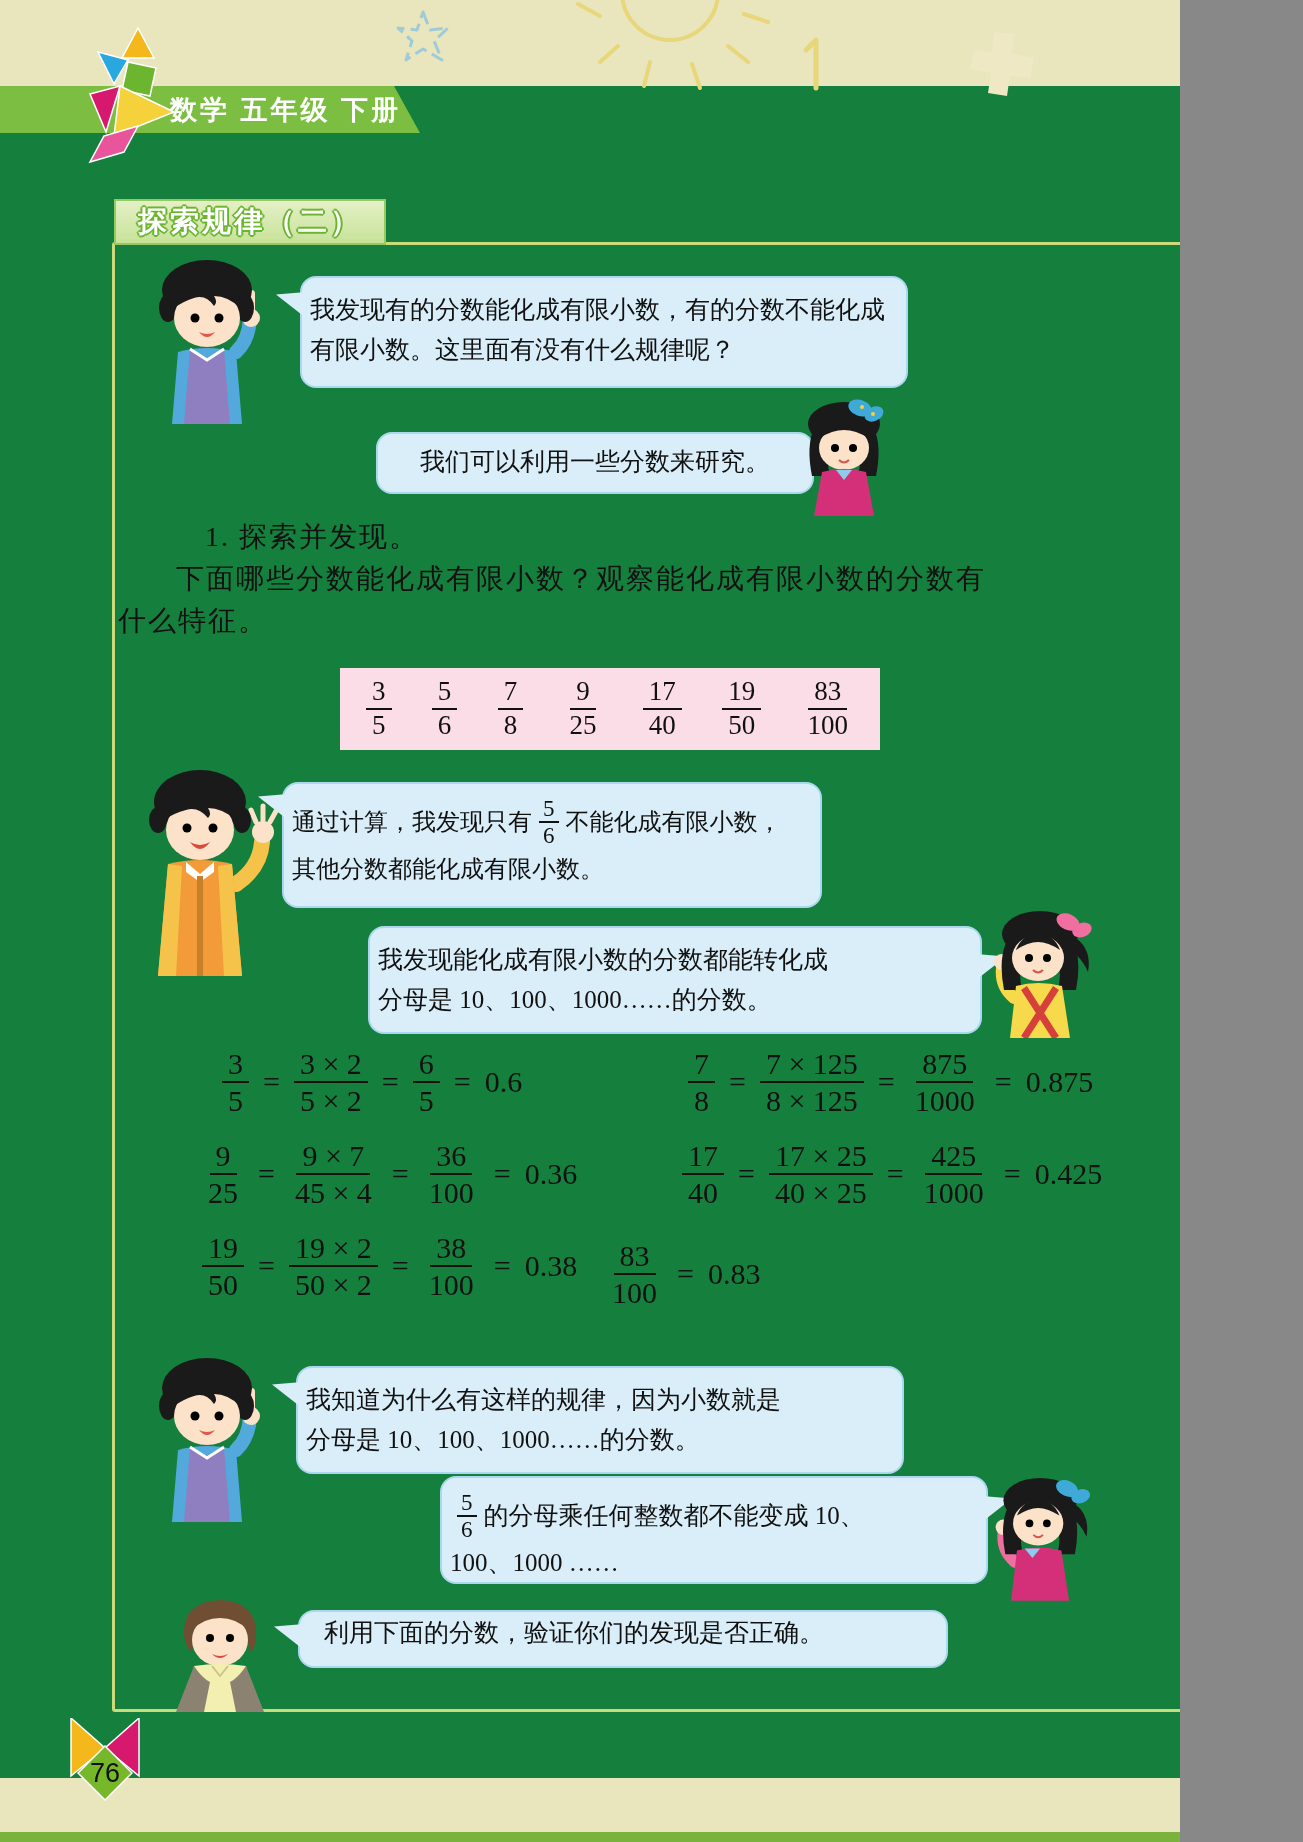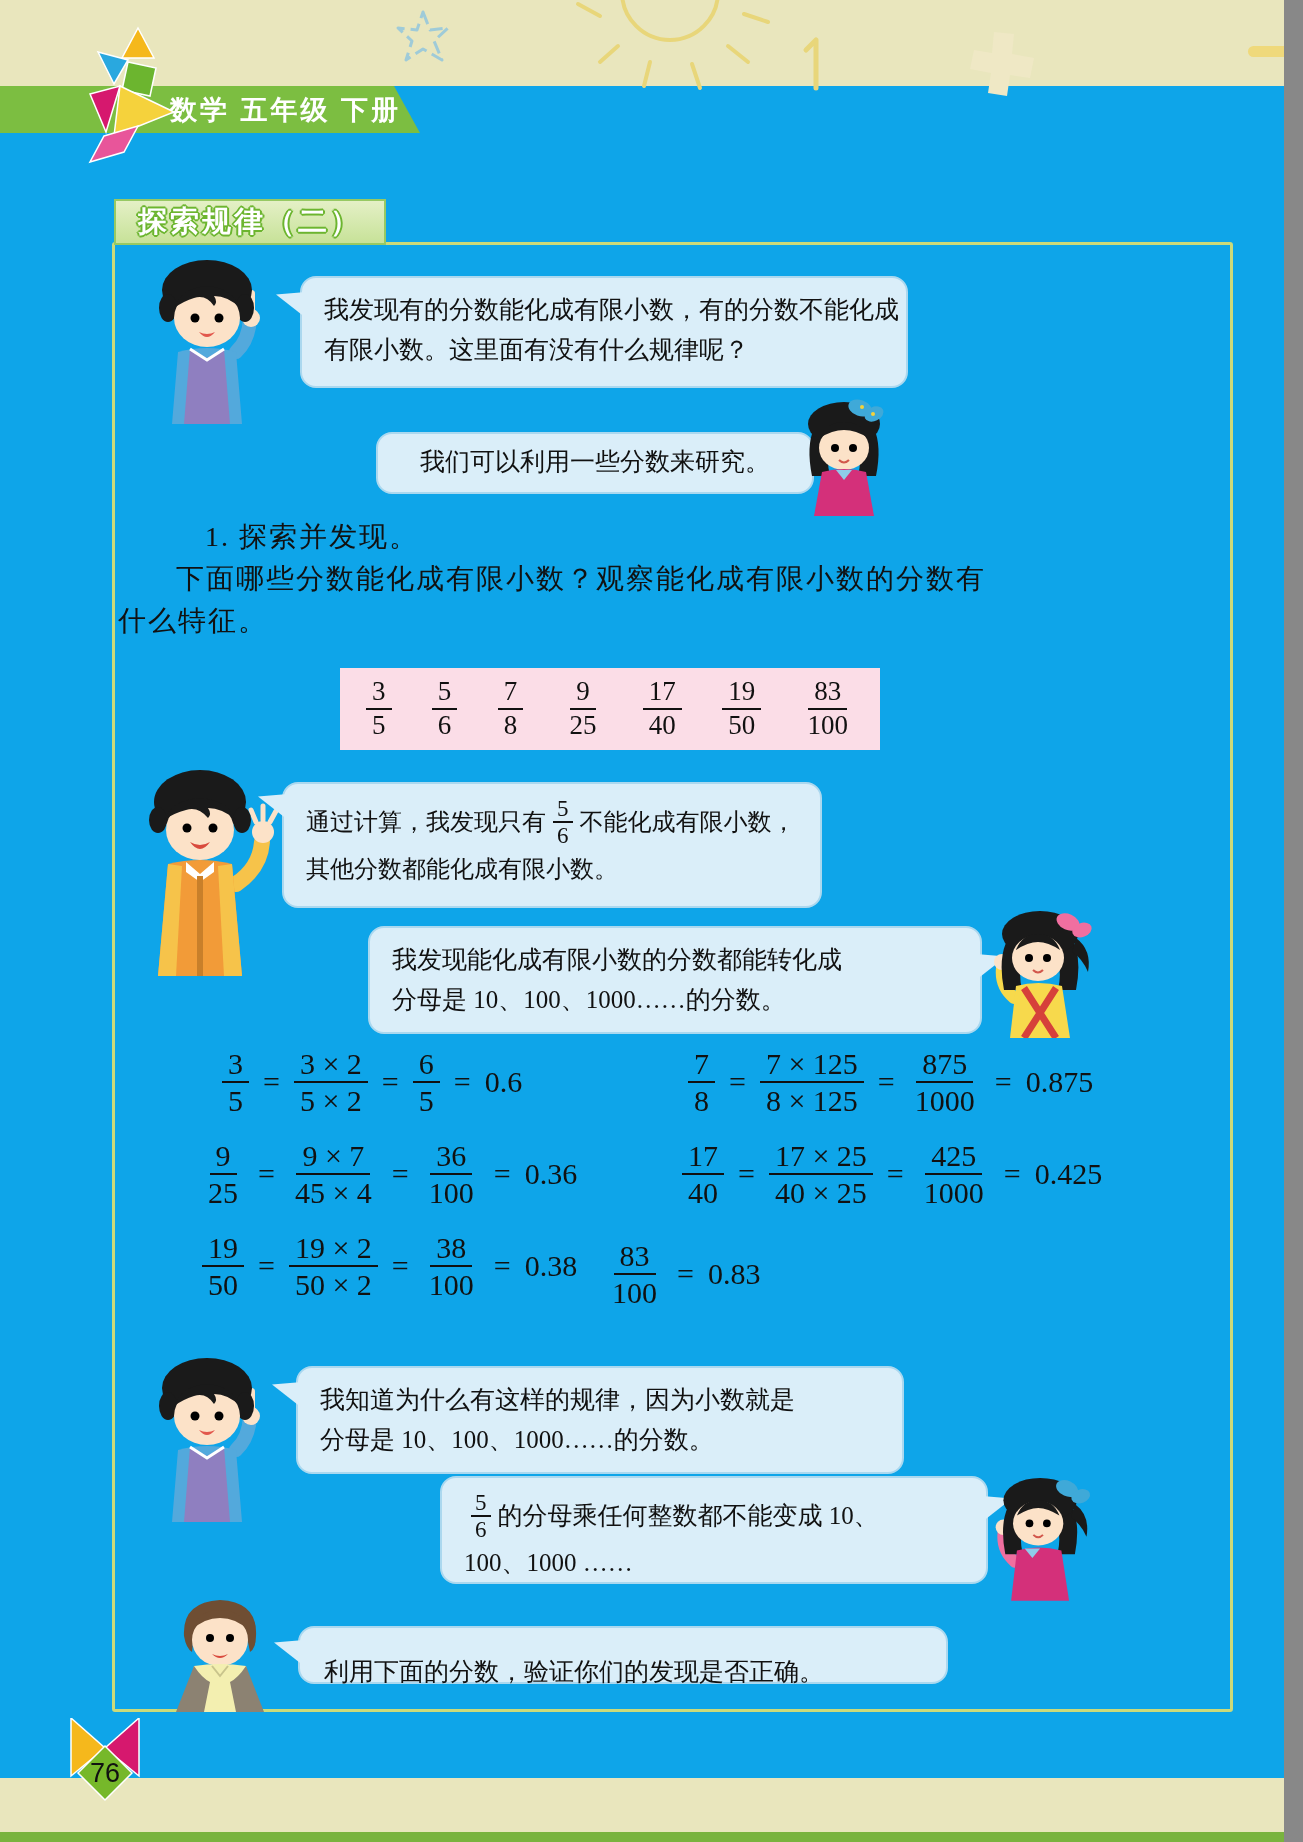--- a/index.html
+++ b/index.html
@@ -1,16 +1,16 @@
 <!DOCTYPE html>
 <html><head>
 <meta charset="utf-8">
 <style>
   html,body{margin:0;padding:0;background:#888;}
-  .page{position:relative;width:1284px;height:1842px;background:#0ea5e9;overflow:hidden;
+  .page{position:relative;width:1180px;height:1842px;background:#15803d;overflow:hidden;
         font-family:"Liberation Serif",serif;color:#111;}
   .abs{position:absolute;}
 
   
   .top-band{left:0;top:0;width:1303px;height:86px;background:#E9E6BD;}
   .banner{left:0;top:86px;width:420px;height:47px;background:#7CBE41;
           clip-path:polygon(0 0,394px 0,420px 100%,0 100%);
           display:flex;align-items:center;padding-left:170px;box-sizing:border-box;}
   .banner-title{color:#fff;font-family:"Liberation Sans",sans-serif;font-weight:bold;
           font-size:27px;letter-spacing:3px;white-space:nowrap;}
@@ -23,21 +23,21 @@
   .title-badge span{font-family:"Liberation Sans",sans-serif;font-weight:bold;font-size:29px;
           letter-spacing:3px;color:#fff;
           text-shadow:-2px 0 #6CB52F,2px 0 #6CB52F,0 -2px #6CB52F,0 2px #6CB52F,
                       -1px -1px #6CB52F,1px 1px #6CB52F,1px -1px #6CB52F,-1px 1px #6CB52F;}
 
   .content-box{left:112px;top:242px;width:1121px;height:1470px;border:3px solid #CBDA7A;
           border-radius:3px;box-sizing:border-box;}
 
   
   .bubble{position:absolute;background:#DAEEF9;border:2px solid #ABD8EF;border-radius:16px;
-          font-size:25px;line-height:40px;padding:12px 22px;box-sizing:border-box;z-index:2;}
+          font-size:25px;line-height:40px;padding:12px 8px;box-sizing:border-box;z-index:2;}
   .bubble .line{white-space:nowrap;}
   .tail{position:absolute;width:30px;height:26px;background:#DAEEF9;z-index:1;}
   .tail-left{left:-26px;clip-path:polygon(0 10%,100% 0,100% 100%);}
   .tail-right{right:-26px;clip-path:polygon(100% 10%,0 0,0 100%);}
 
   
   .frac{display:inline-flex;flex-direction:column;align-items:center;line-height:1.18;}
   .frac .fn{padding:0 6px;border-bottom:2.5px solid #111;}
   .frac .fd{padding:0 6px;}
   .ifrac{display:inline-flex;flex-direction:column;align-items:center;line-height:1.1;
@@ -417,21 +417,21 @@
     <path d="M46 38 Q52 18 74 18 Q96 18 102 38 Q90 26 74 26 Q58 26 46 38 Z" fill="#6F4E33"></path>
     <circle cx="64" cy="46" r="4"></circle>
       <circle cx="84" cy="46" r="4"></circle>
     <path d="M66 62 Q74 70 82 62 Q74 66 66 62 Z" fill="#D94A3D"></path>
     <path d="M48 74 Q74 70 100 74 L106 120 L42 120 Z" fill="#F3EFB0"></path>
     <path d="M66 74 L74 84 L82 74" stroke="#C9C48C" fill="none" stroke-width="2"></path>
     <path d="M30 120 L48 74 Q56 86 64 90 L58 120 Z" fill="#8C8272"></path>
     <path d="M118 120 L100 74 Q92 86 84 90 L90 120 Z" fill="#8C8272"></path>
   </svg>
 
-  <div class="bubble" style="left:298px;top:1610px;width:650px;height:58px;padding:24px 24px;margin-top:16px;">
+  <div class="bubble" style="left:298px;top:1610px;width:650px;height:58px;padding:1px 24px;">
     <div class="tail tail-left" style="top:12px;"></div>
     <div class="line">利用下面的分数，验证你们的发现是否正确。</div>
   </div>
 
   <div class="abs bottom-band"></div>
   <div class="abs bottom-line"></div>
 
   <svg class="abs" style="left:64px;top:1718px;z-index:2;" width="82" height="96" viewBox="0 0 82 96">
     <polygon points="7,0 41,30 7,58" fill="#F5B81C" stroke="#fff" stroke-width="1.5"></polygon>
     <polygon points="75,0 41,30 75,58" fill="#D6186E" stroke="#fff" stroke-width="1.5"></polygon>

